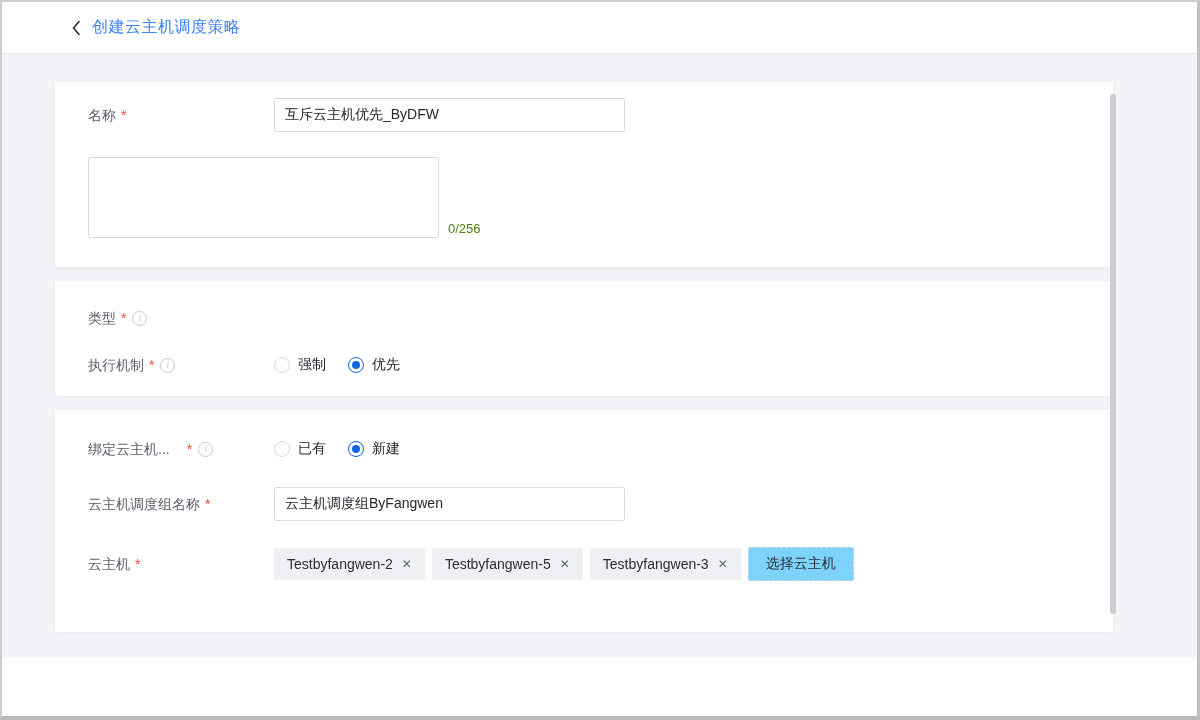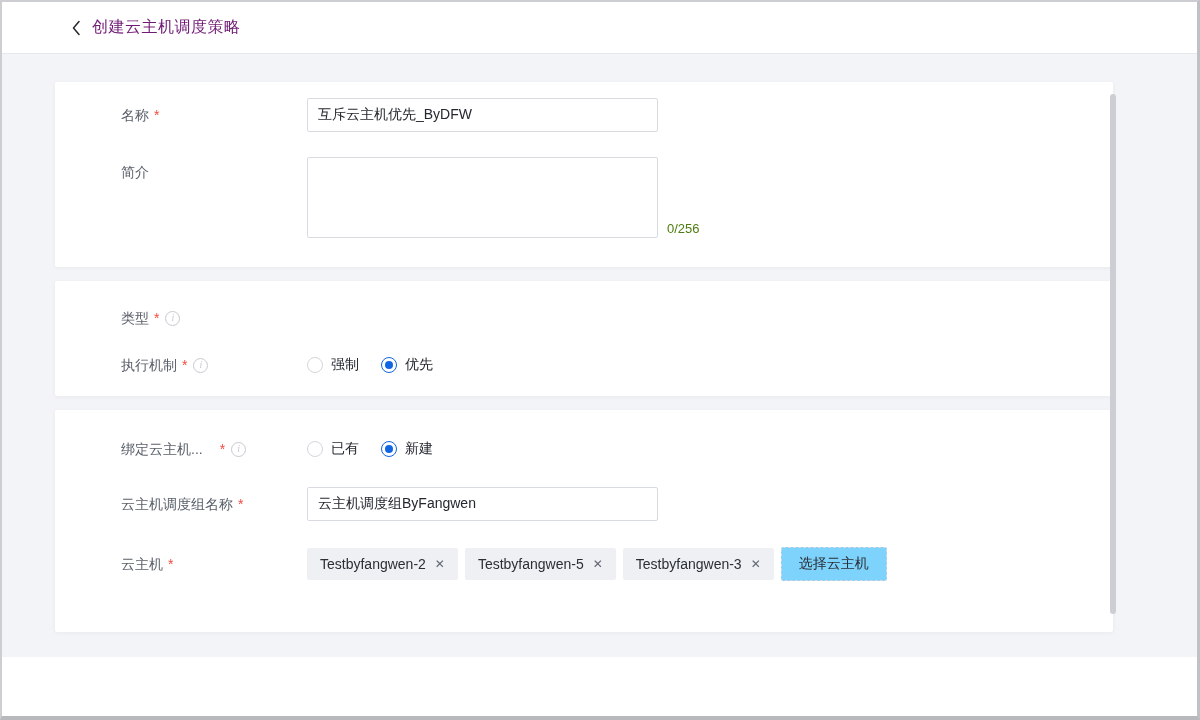--- a/index.html
+++ b/index.html
@@ -20,41 +20,41 @@
   .page-header {
     position: absolute; top: 0; left: 0; right: 0; height: 52px;
     background: #fff; border-bottom: 1px solid #e6e8eb;
     display: flex; align-items: center; padding-left: 66px;
   }
   .back-btn {
     display: inline-flex; align-items: center; justify-content: center;
     width: 16px; height: 20px; cursor: pointer; margin-right: 8px;
   }
   .page-title {
-    font-size: 16px; font-weight: 500; color: #701a75; letter-spacing: .5px;
+    font-size: 16px; font-weight: 500; color: #3b82f6; letter-spacing: .5px;
   }
 
   
   .content {
     position: absolute; top: 52px; left: 0; right: 0; bottom: 59px;
     background: #f3f4f7; overflow: hidden;
   }
   .card {
     width: 1058px; margin-left: 53px; background: #fff;
     border-radius: 2px; box-shadow: 0 1px 4px rgba(31,35,41,.05);
   }
   .card-basic   { margin-top: 28px; padding: 16px 0 29px 33px; }
   .card-policy  { margin-top: 14px; padding: 27px 0 21px 33px; }
   .card-binding { margin-top: 14px; padding: 29px 0 51px 33px; }
 
   .form-row { display: flex; align-items: center; }
   .row-label {
     width: 186px; flex: 0 0 186px;
     font-size: 14px; color: #595f69; line-height: 20px;
-    display: flex; align-items: center; white-space: nowrap; margin-left: 33px;
+    display: flex; align-items: center; white-space: nowrap;
   }
   .required-star { color: #f5483b; margin-left: 5px; font-size: 14px; }
   .required-star.gap-wide { margin-left: 17px; }
 
   .info-icon {
     display: inline-flex; align-items: center; justify-content: center;
     width: 15px; height: 15px; margin-left: 6px;
     border: 1px solid #c6cad0; border-radius: 50%;
     color: #c6cad0; font-size: 10px; line-height: 1; cursor: pointer;
     font-family: "Liberation Serif", "DejaVu Serif", serif; font-style: italic;
@@ -170,23 +170,20 @@
     <div class="card card-basic">
       <div class="form-row">
         <div class="row-label">
           <span>名称</span>
           <span class="required-star">*</span>
         </div>
         <input class="text-input" type="text" value="互斥云主机优先_ByDFW" style="">
       </div>
 
       <div class="form-row row-desc">
-        <div class="row-label">
-          <span>简介</span>
-        </div>
         <div class="desc-wrap">
           <textarea class="desc-textarea" style=""></textarea>
           <span class="char-counter">0/256</span>
         </div>
       </div>
     </div>
 
     <div class="card card-policy">
       <div class="form-row">
         <div class="row-label">

